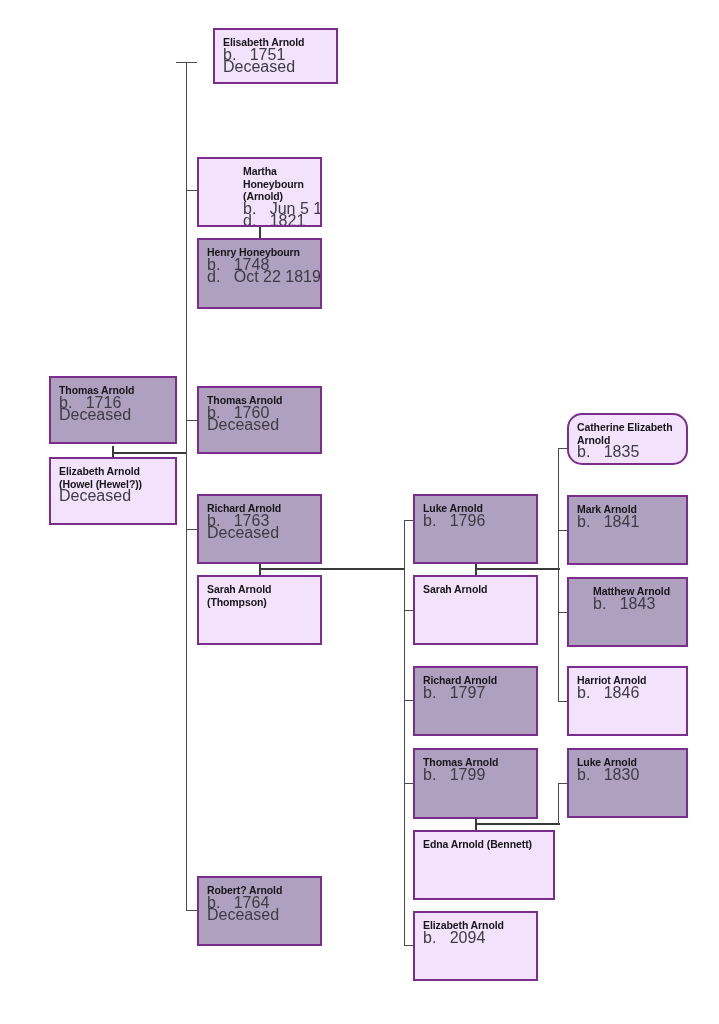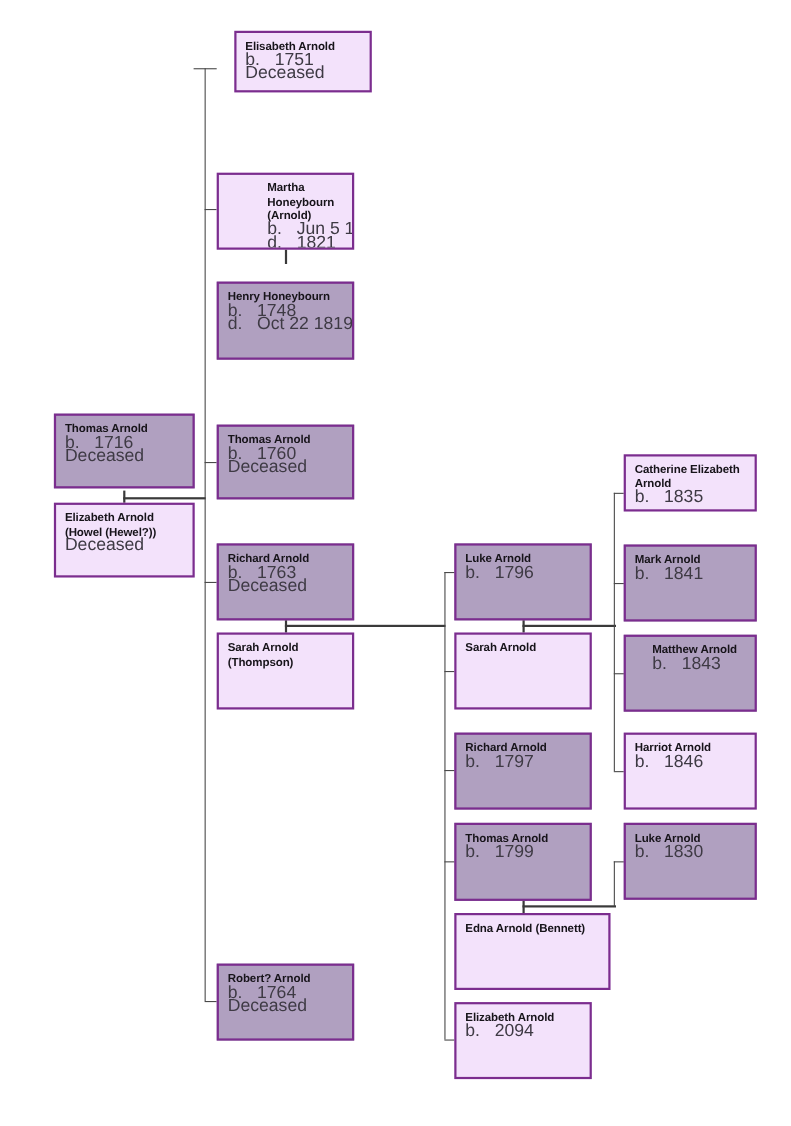--- a/index.html
+++ b/index.html
@@ -103,21 +103,21 @@
     <div class="ln dec">Deceased</div>
   </div>
 
   <div class="node female" style="left:197px;top:157px;width:125px;height:70px;padding-left:44px;">
     <div class="nm">Martha Honeybourn
 (Arnold)</div>
     <div class="ln">b.   Jun 5 1757</div>
     <div class="ln">d.   1821</div>
   </div>
 
-  <div class="node male" style="left:197px;top:256px;width:125px;height:71px;">
+  <div class="node male" style="left:197px;top:238px;width:125px;height:71px;">
     <div class="nm">Henry Honeybourn</div>
     <div class="ln">b.   1748</div>
     <div class="ln">d.   Oct 22 1819</div>
   </div>
 
   <div class="node male" style="left:197px;top:386px;width:125px;height:68px;">
     <div class="nm">Thomas Arnold</div>
     <div class="ln">b.   1760</div>
     <div class="ln dec">Deceased</div>
   </div>
@@ -160,21 +160,21 @@
 
   <div class="node female" style="left:413px;top:830px;width:142px;height:70px;">
     <div class="nm">Edna Arnold (Bennett)</div>
   </div>
 
   <div class="node female" style="left:413px;top:911px;width:125px;height:70px;">
     <div class="nm">Elizabeth Arnold</div>
     <div class="ln">b.   2094</div>
   </div>
 
-  <div class="node female" style="left:567px;top:413px;width:121px;height:52px;">
+  <div class="node female" style="left:567px;top:413px;width:121px;height:52px;border-radius:15px;">
     <div class="nm">Catherine Elizabeth
 Arnold</div>
     <div class="ln">b.   1835</div>
   </div>
 
   <div class="node male" style="left:567px;top:495px;width:121px;height:70px;">
     <div class="nm">Mark Arnold</div>
     <div class="ln">b.   1841</div>
   </div>
 

